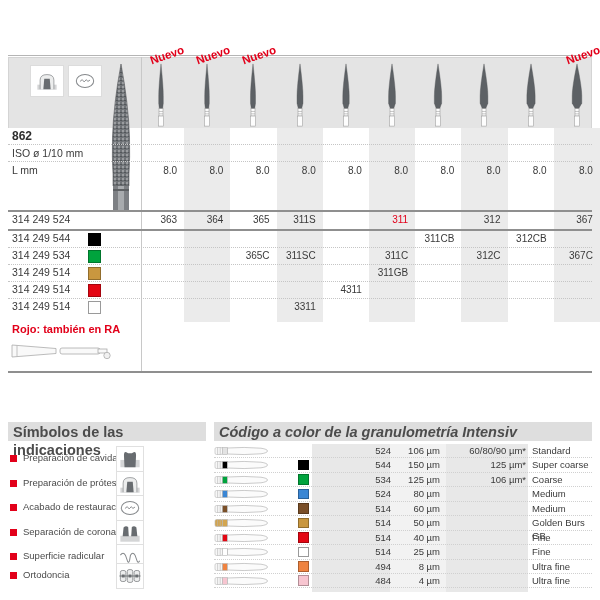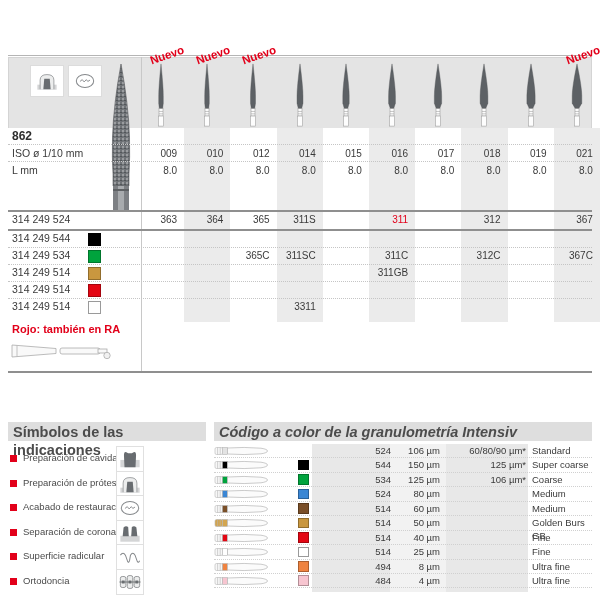--- a/index.html
+++ b/index.html
@@ -177,32 +177,20 @@
     <line x1="4.8" y1="55.6" x2="9.2" y2="55.6" stroke="#9a9a9a" stroke-width="0.6"></line>
     <rect x="4.2" y="58" width="5.6" height="11" fill="#fdfdfd" stroke="#9a9a9a" stroke-width="0.6"></rect>
   </svg></div>
       </div>
 
     <div class="trow row-862">
       <span class="rowlabel bold">862</span>
     </div>
     <div class="trow row-iso">
       <span class="rowlabel">ISO ø 1/10 mm</span>
-      <div class="vals" id="isoVals">
-          <div class="cell">009</div>
-          <div class="cell">010</div>
-          <div class="cell">012</div>
-          <div class="cell">014</div>
-          <div class="cell">015</div>
-          <div class="cell">016</div>
-          <div class="cell">017</div>
-          <div class="cell">018</div>
-          <div class="cell">019</div>
-          <div class="cell">021</div>
-        </div>
     </div>
     <div class="trow row-l">
       <span class="rowlabel">L mm</span>
       <div class="vals" id="lVals">
           <div class="cell">8.0</div>
           <div class="cell">8.0</div>
           <div class="cell">8.0</div>
           <div class="cell">8.0</div>
           <div class="cell">8.0</div>
           <div class="cell">8.0</div>
@@ -225,20 +213,32 @@
             <div class="cell red-txt">311</div>
             <div class="cell"></div>
             <div class="cell">312</div>
             <div class="cell"></div>
             <div class="cell">367</div>
           </div>
         </div>
         <div class="prod-row">
           <span class="rowlabel">314 249 544</span>
           <span class="swatch" style="background: rgb(0, 0, 0);"></span>
+          <div class="vals">
+            <div class="cell"></div>
+            <div class="cell"></div>
+            <div class="cell"></div>
+            <div class="cell"></div>
+            <div class="cell"></div>
+            <div class="cell"></div>
+            <div class="cell">311CB</div>
+            <div class="cell"></div>
+            <div class="cell">312CB</div>
+            <div class="cell"></div>
+          </div>
         </div>
         <div class="prod-row">
           <span class="rowlabel">314 249 534</span>
           <span class="swatch" style="background: rgb(0, 163, 61);"></span>
           <div class="vals">
             <div class="cell"></div>
             <div class="cell"></div>
             <div class="cell">365C</div>
             <div class="cell">311SC</div>
             <div class="cell"></div>
@@ -261,20 +261,32 @@
             <div class="cell">311GB</div>
             <div class="cell"></div>
             <div class="cell"></div>
             <div class="cell"></div>
             <div class="cell"></div>
           </div>
         </div>
         <div class="prod-row">
           <span class="rowlabel">314 249 514</span>
           <span class="swatch" style="background: rgb(227, 6, 19);"></span>
+          <div class="vals">
+            <div class="cell"></div>
+            <div class="cell"></div>
+            <div class="cell"></div>
+            <div class="cell"></div>
+            <div class="cell">4311</div>
+            <div class="cell"></div>
+            <div class="cell"></div>
+            <div class="cell"></div>
+            <div class="cell"></div>
+            <div class="cell"></div>
+          </div>
         </div>
         <div class="prod-row">
           <span class="rowlabel">314 249 514</span>
           <span class="swatch" style="background: rgb(255, 255, 255); border-color: rgb(154, 154, 154);"></span>
           <div class="vals">
             <div class="cell"></div>
             <div class="cell"></div>
             <div class="cell"></div>
             <div class="cell">3311</div>
             <div class="cell"></div>
@@ -347,21 +359,21 @@
         </div>
         <div class="sym-item" style="top: 125.4px;">
           <span class="sym-bullet"></span>
           <span class="sym-label">Superficie radicular</span>
           <span class="sym-icon">
             <svg viewBox="0 0 24 24" width="22" height="22">
     <path d="M1.5 10 Q4.5 6 7 10 L9.5 17 Q10.5 19 11.5 16 L12.5 10 Q15 6 17.5 10 L20 17 Q21 19 22.5 16" fill="none" stroke="#85888b" stroke-width="1.1"></path>
   </svg>
           </span>
         </div>
-        <div class="sym-item" style="top: 150px;">
+        <div class="sym-item" style="top: 144px;">
           <span class="sym-bullet"></span>
           <span class="sym-label">Ortodoncia</span>
           <span class="sym-icon">
             <svg viewBox="0 0 24 24" width="22" height="22">
     <rect x="1.5" y="6" width="6" height="12" rx="2" fill="#eceded" stroke="#85888b" stroke-width="0.9"></rect>
     <rect x="9" y="5" width="6" height="14" rx="2" fill="#eceded" stroke="#85888b" stroke-width="0.9"></rect>
     <rect x="16.5" y="6" width="6" height="12" rx="2" fill="#eceded" stroke="#85888b" stroke-width="0.9"></rect>
     <line x1="0.5" y1="12" x2="23.5" y2="12" stroke="#6a6e71" stroke-width="1"></line>
     <rect x="3" y="10.4" width="3.2" height="3.2" fill="#6a6e71"></rect>
     <rect x="10.4" y="10.4" width="3.2" height="3.2" fill="#6a6e71"></rect>

